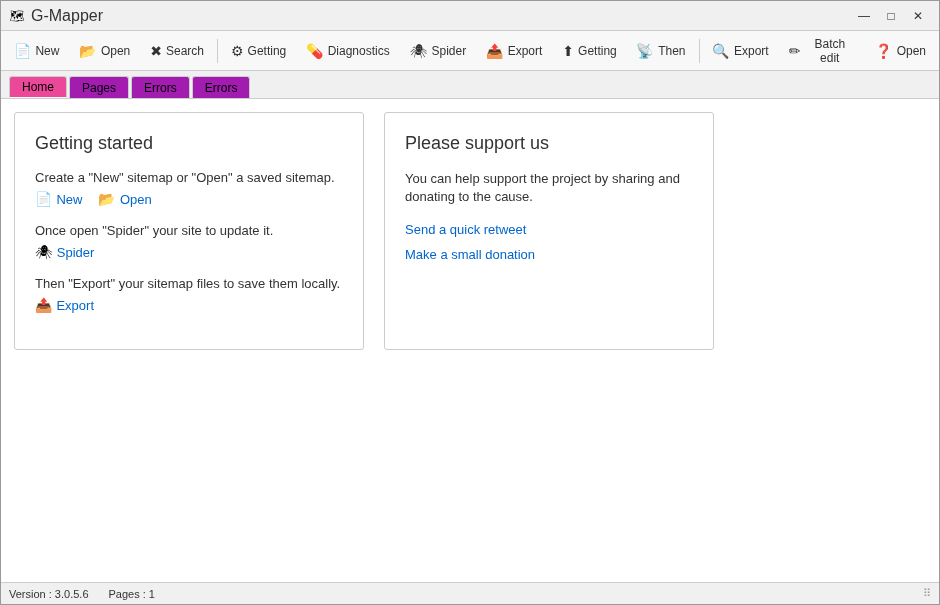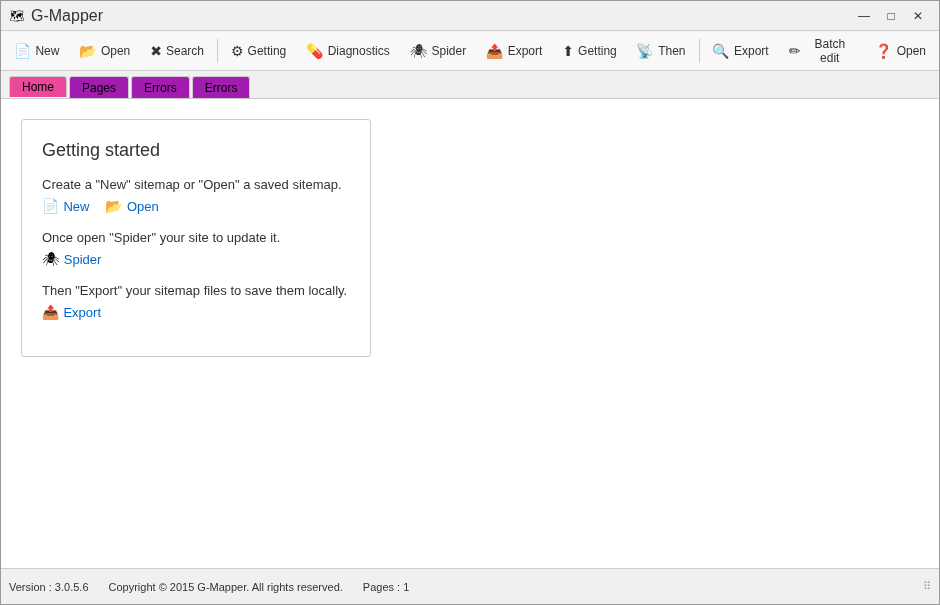--- a/index.html
+++ b/index.html
@@ -118,21 +118,21 @@
     .tab.active {
       background: #ec4899;
       border-bottom: 1px solid #fff;
       z-index: 1;
     }
 
     
     .main-content {
       flex: 1;
       background: #fff;
-      padding: 20px;
+      padding: 13px;
       overflow: auto;
     }
 
     .content-area {
       display: flex;
       gap: 20px;
     }
 
     .card {
       border: 1px solid #ccc;
@@ -190,21 +190,21 @@
       display: block;
       color: #0066cc;
       text-decoration: none;
       margin-bottom: 10px;
       font-size: 13px;
     }
 
     
     .status-bar {
       background: #f0f0f0;
-      height: 36px;
+      height: 22px;
       border-top: 1px solid #ccc;
       display: flex;
       align-items: center;
       padding: 0 8px;
       font-size: 11px;
       color: #333;
       flex-shrink: 0;
       gap: 20px;
     }
     .status-dots {
@@ -312,21 +312,26 @@
 
       <div class="card-section">
         <p>Then "Export" your sitemap files to save them locally.</p>
         <div class="card-link-row">
           <span class="card-link-icon">📤</span>
           <a href="#" style="color:#0066cc; text-decoration:none; font-size:13px;">Export</a>
         </div>
       </div>
     </div>
 
+    <div class="card card-right">
+      <h2>Please support us</h2>
+      <p class="support-text">You can help support the project by sharing and donating to the cause.</p>
+      <a href="#" class="support-link">Send a quick retweet</a>
+      <a href="#" class="support-link">Make a small donation</a>
+    </div>
   </div>
 </div>
 
 <div class="status-bar">
   <span>Version : 3.0.5.6</span>
-  <span>Copyright © 2015 G-Mapper. All rights reserved.</span>
   <span>Pages : 1</span>
   <span class="status-dots">⠿</span>
 </div>
 
 </body></html>

